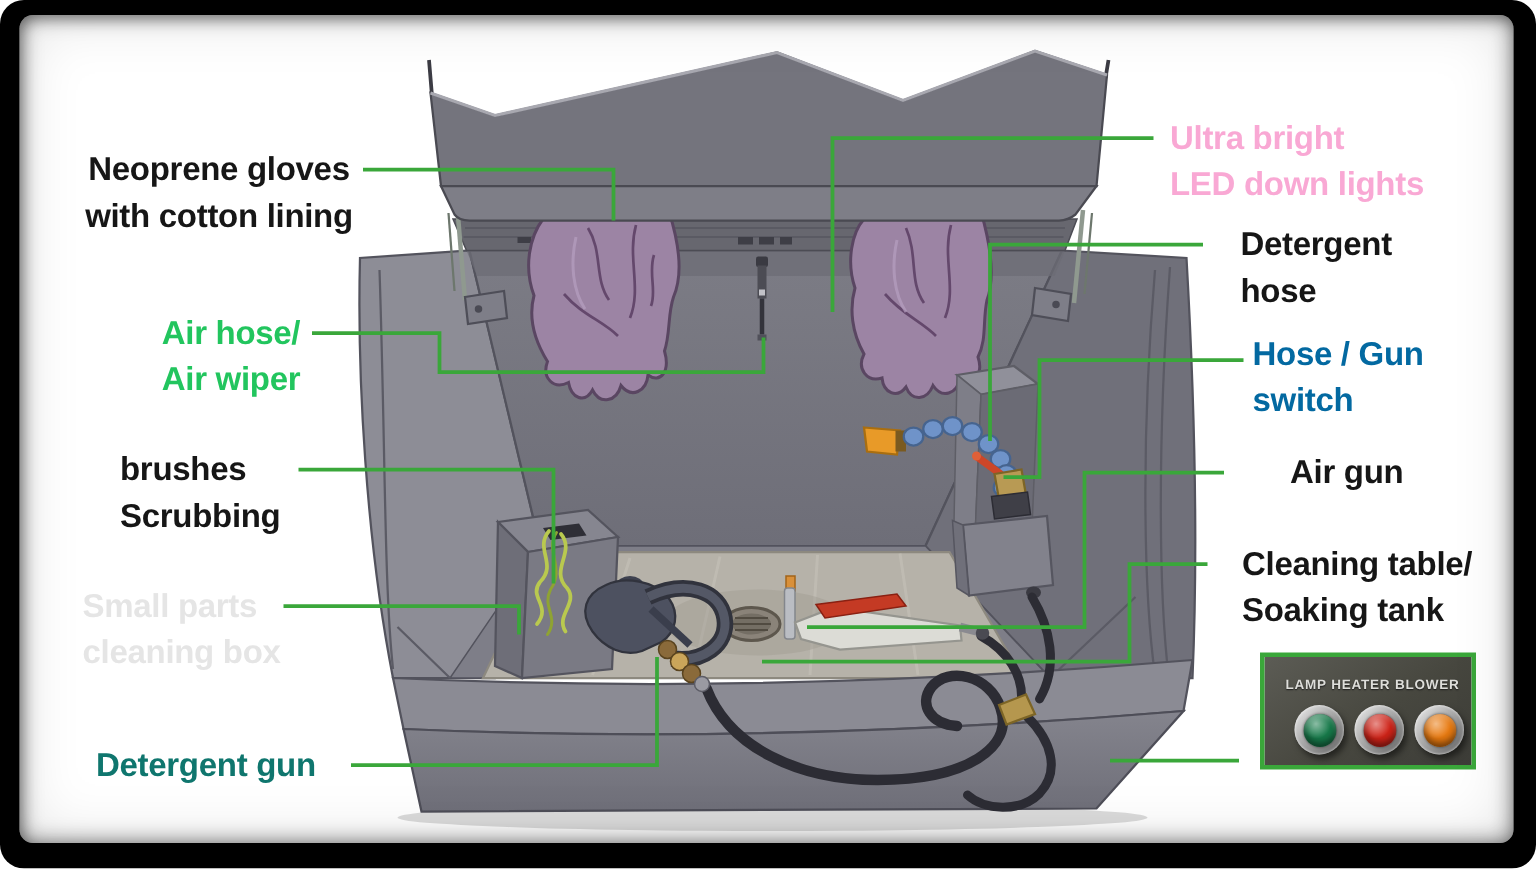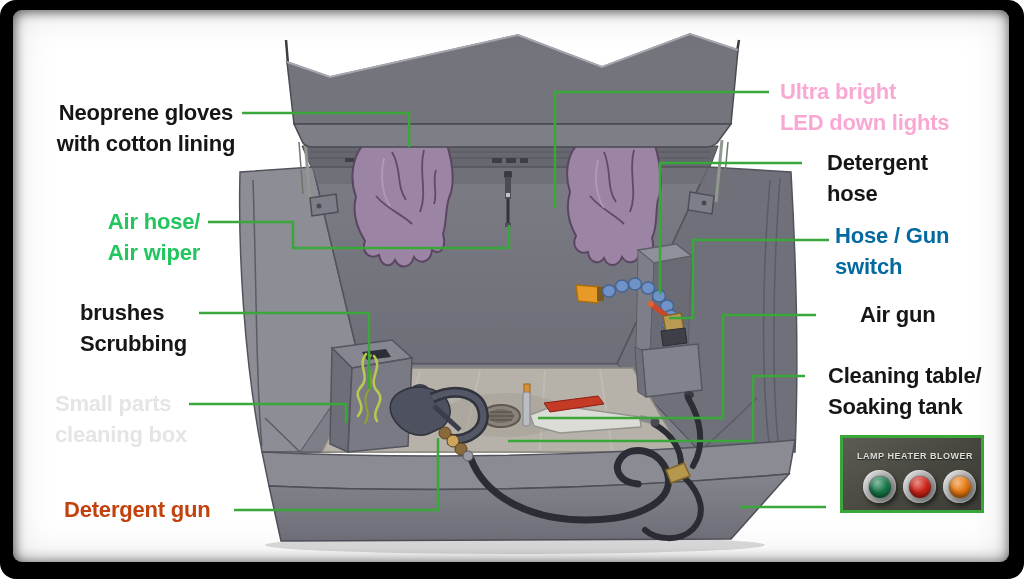--- a/index.html
+++ b/index.html
@@ -214,21 +214,21 @@
     <div>Air wiper</div>
   </div>
   <div class="lbl" style="left: 80px; top: 297px; color: rgb(22, 22, 22);">
     <div>brushes</div>
     <div>Scrubbing</div>
   </div>
   <div class="lbl" style="left: 55px; top: 388px; color: #e5e5e5;">
     <div>Small parts</div>
     <div>cleaning box</div>
   </div>
-  <div class="lbl" style="left: 64px; top: 494px; color: #c2410c;">
+  <div class="lbl" style="left: 64px; top: 494px; color: #0f766e;">
     <div>Detergent gun</div>
   </div>
 
   <div class="lbl" style="left: 780px; top: 76px; color: #f9a8d4;">
     <div>Ultra bright</div>
     <div>LED down lights</div>
   </div>
   <div class="lbl" style="left: 807px; top: 147px; color: rgb(22, 22, 22); margin-left: 20px;">
     <div>Detergent</div>
     <div>hose</div>

